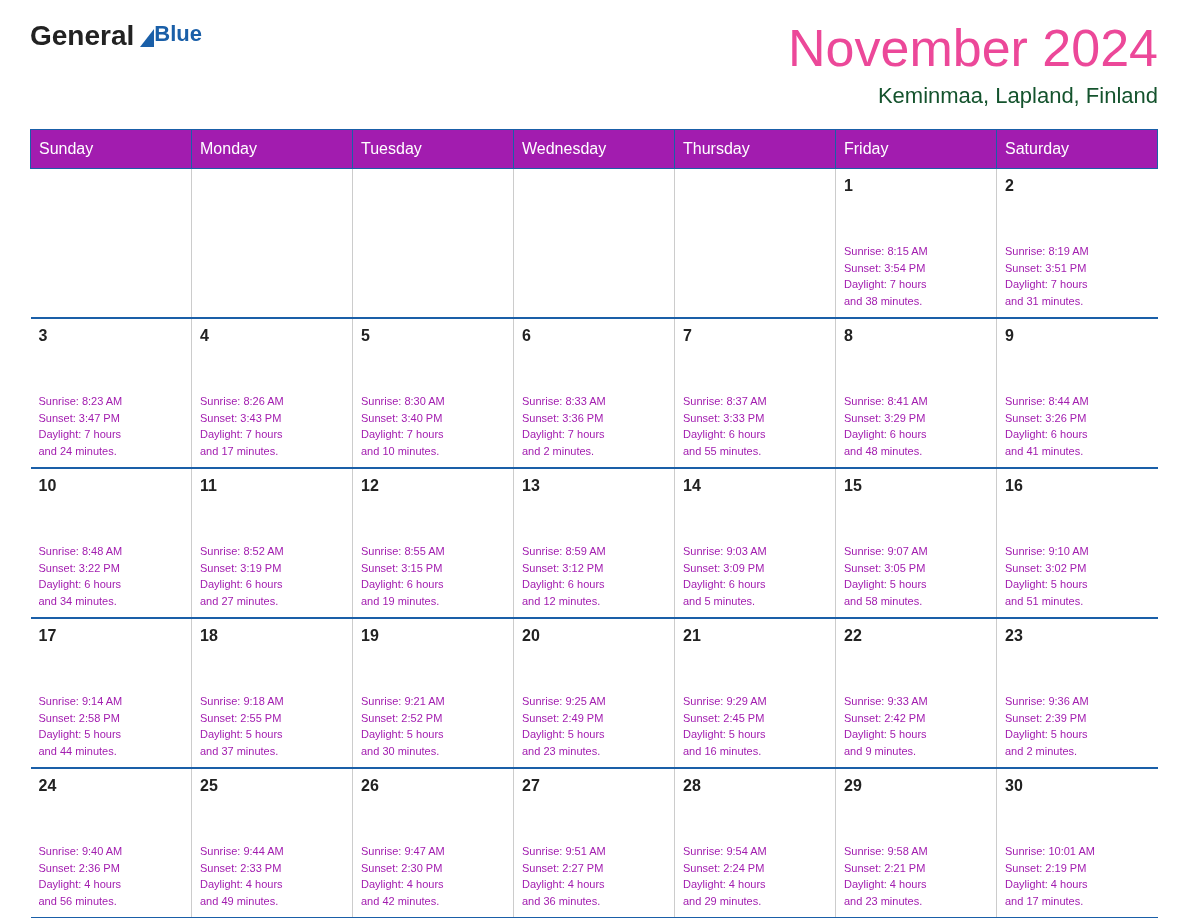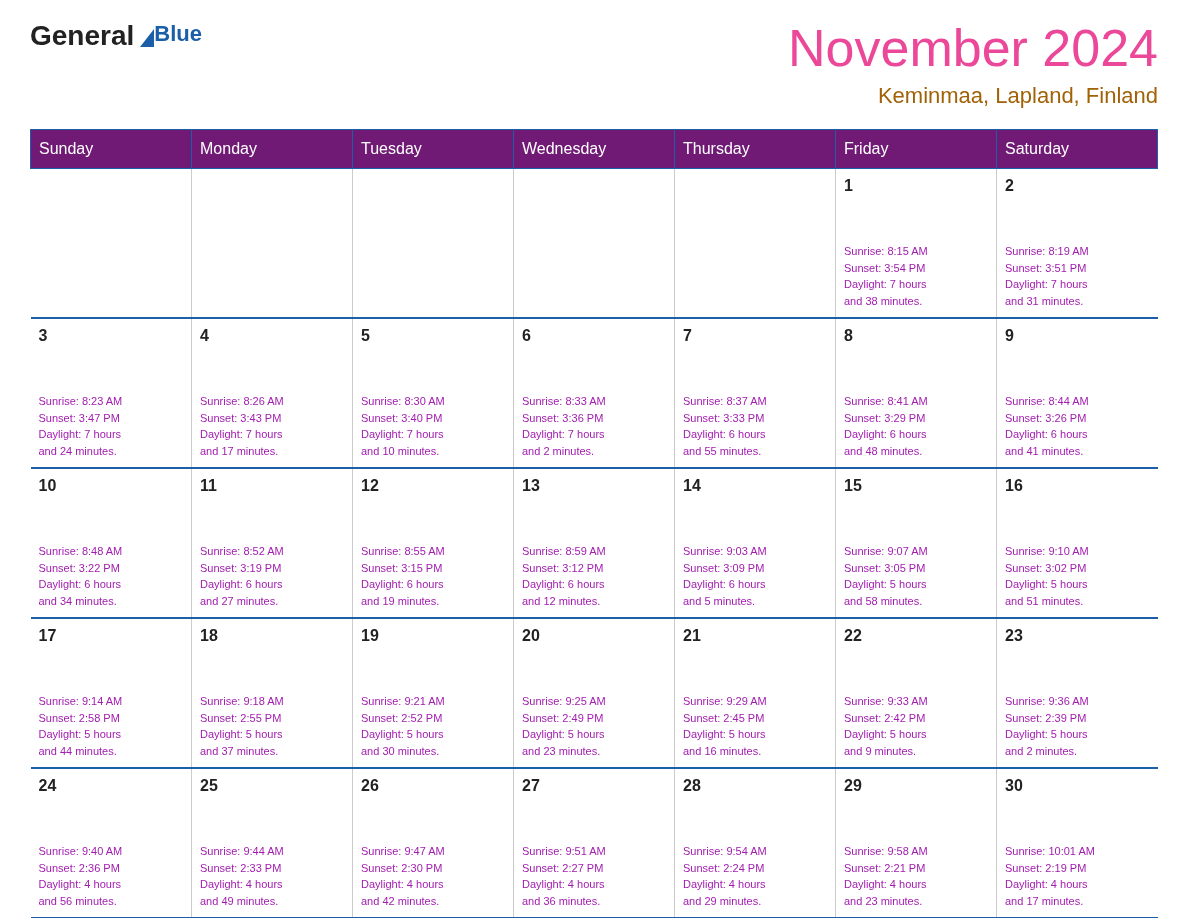--- a/index.html
+++ b/index.html
@@ -56,30 +56,30 @@
       text-align: right;
     }
     .calendar-title {
       font-size: 52px;
       font-weight: normal;
       color: #ec4899;
       line-height: 1.1;
     }
     .calendar-subtitle {
       font-size: 22px;
-      color: #a16207;
+      color: #14532d;
       margin-top: 6px;
     }
     .calendar-table {
       width: 100%;
       border-collapse: collapse;
       table-layout: fixed;
     }
     .calendar-table thead tr th {
-      background-color: #701a75;
+      background-color: #a21caf;
       color: #fff;
       font-size: 16px;
       font-weight: normal;
       padding: 10px 8px;
       text-align: left;
       border: 1px solid #1a5fa8;
     }
     .calendar-table tbody tr {
       border-bottom: 2px solid #1a5fa8;
     }

